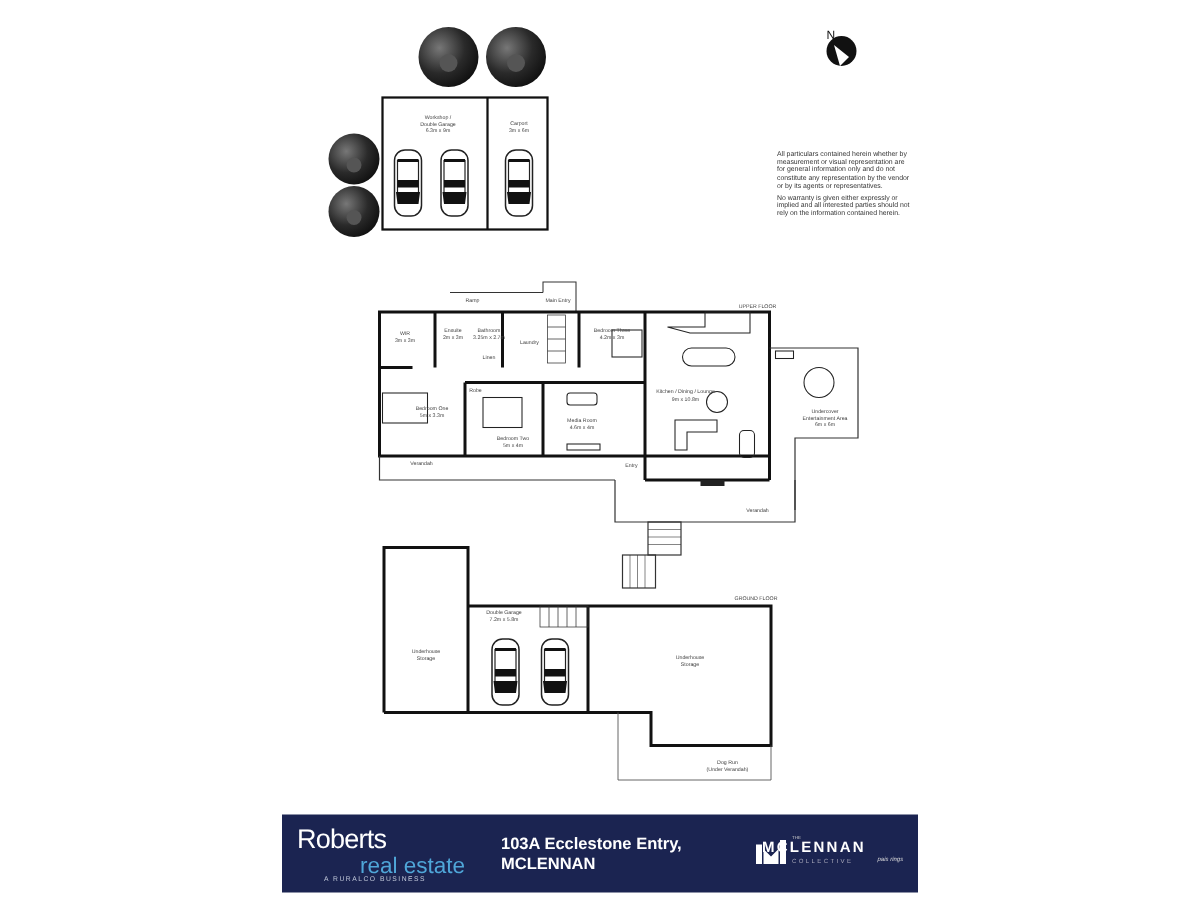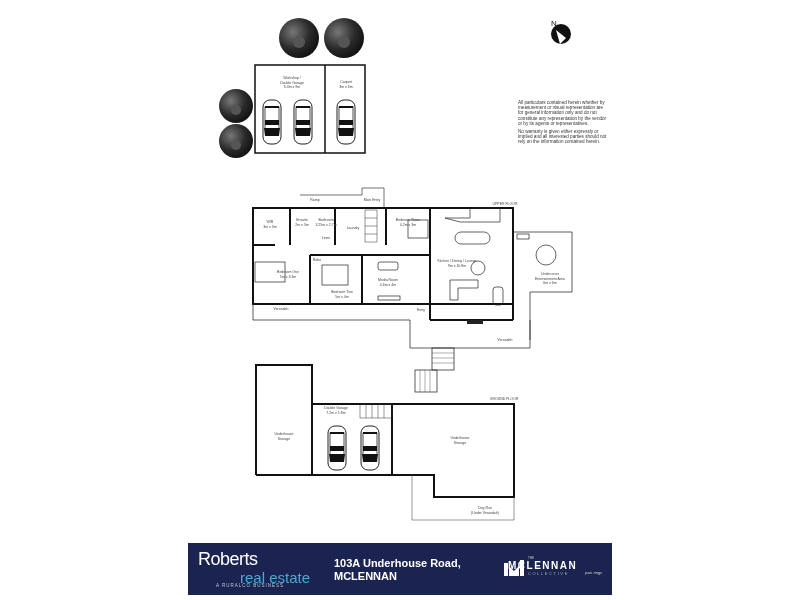--- a/index.html
+++ b/index.html
@@ -174,21 +174,21 @@
 <div class="disclaimer">
   <p>All particulars contained herein whether by measurement or visual representation are for general information only and do not constitute any representation by the vendor or by its agents or representatives.</p>
   <p>No warranty is given either expressly or implied and all interested parties should not rely on the information contained herein.</p>
 </div>
 
 <div class="footer">
   <div class="roberts">Roberts</div>
   <div class="re">real estate</div>
   <div class="ruralco">A RURALCO BUSINESS</div>
   <div class="addr">
-    <div>103A Underhouse Road,</div>
+    <div>103A Ecclestone Entry,</div>
     <div>MCLENNAN</div>
   </div>
   <svg class="mcl-logo" width="20" height="16" viewBox="0 0 20 16">
     <rect x="0" y="3" width="4" height="13" fill="#fff"></rect>
     <path d="M5 16 L5 6 L10 11 L15 6 L15 16 Z" fill="#fff"></path>
     <rect x="16" y="0" width="4" height="16" fill="#fff"></rect>
   </svg>
   <div class="mcl-the">THE</div>
   <div class="mcl-name">MCLENNAN</div>
   <div class="mcl-coll">COLLECTIVE</div>

